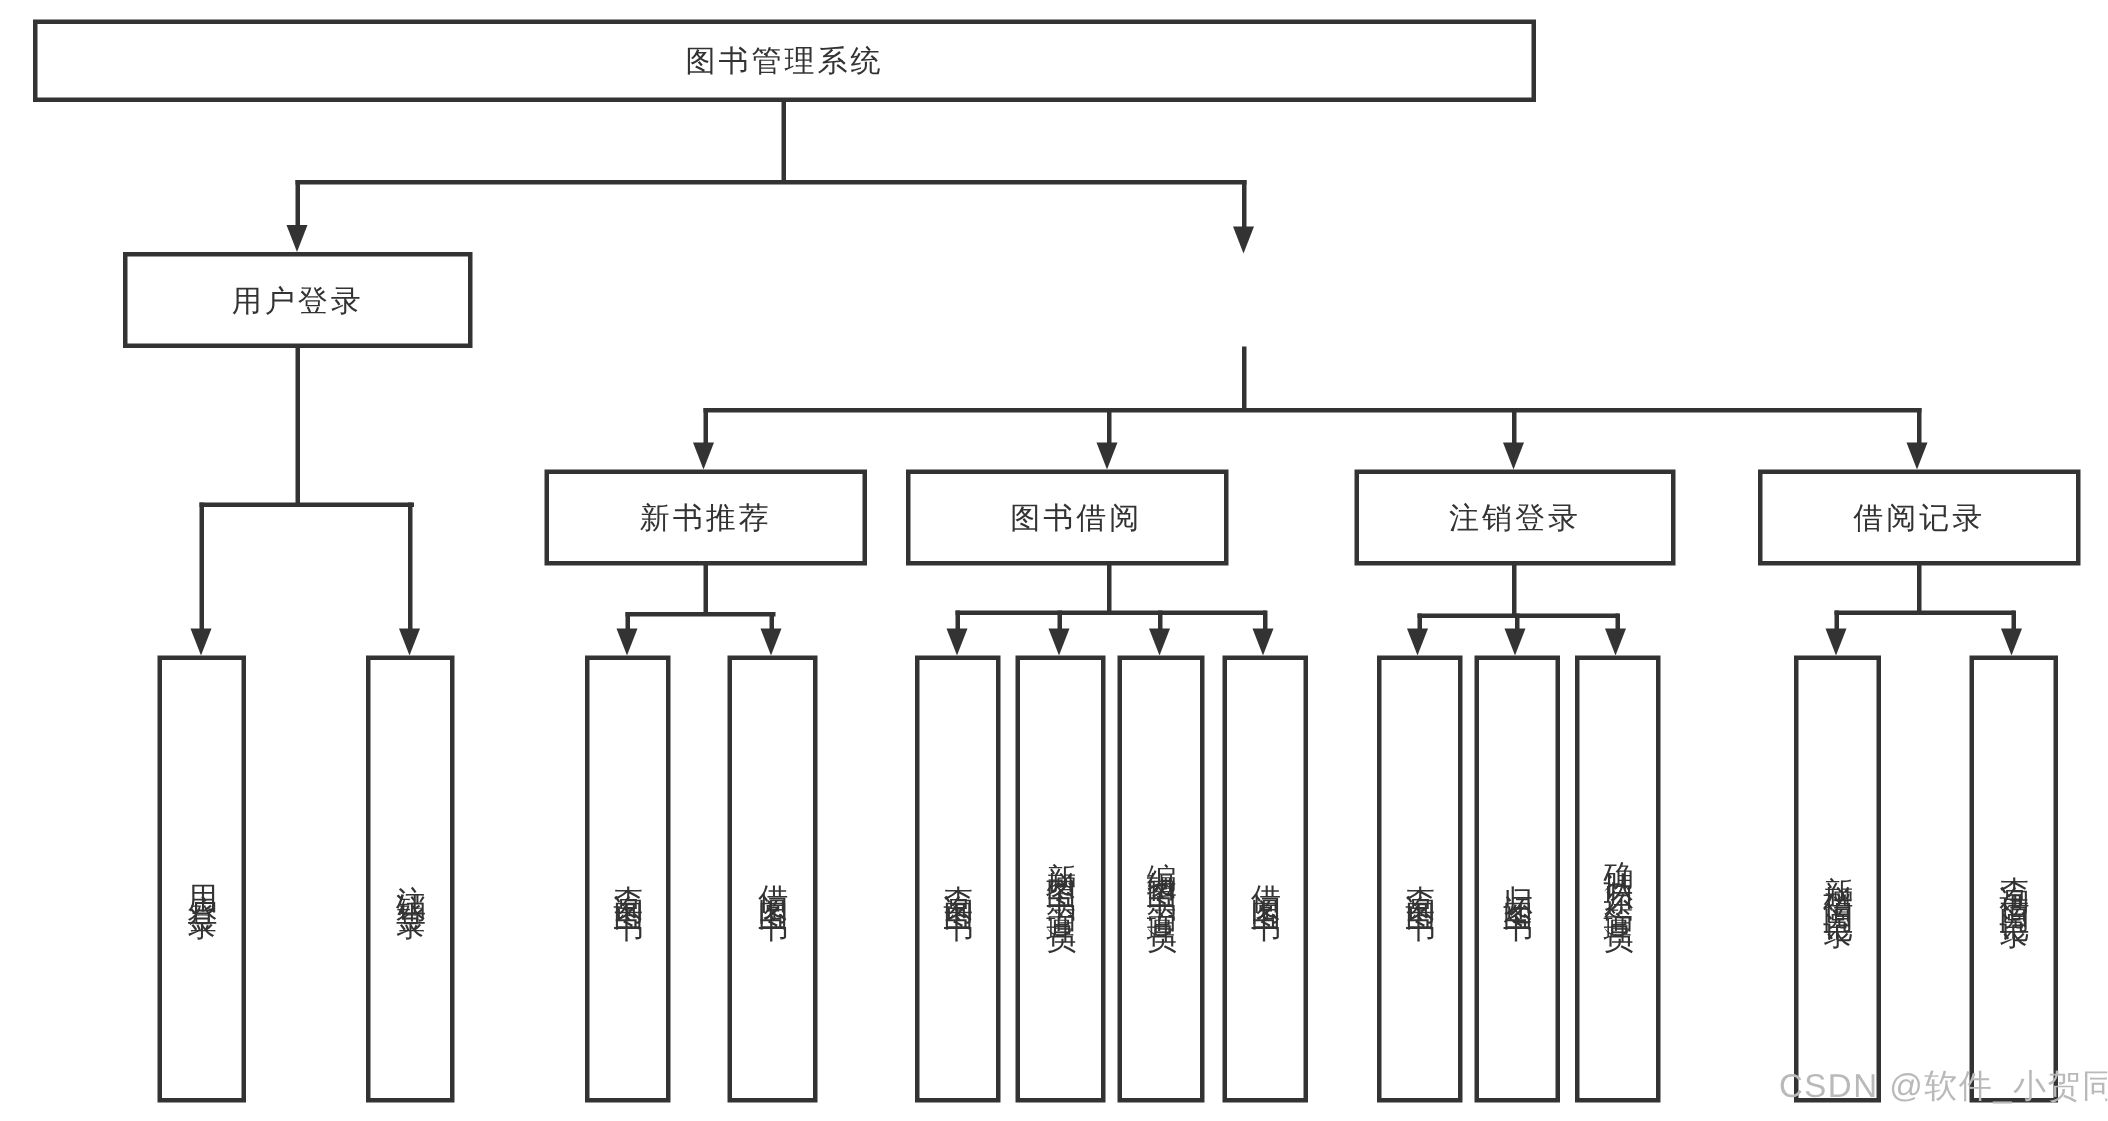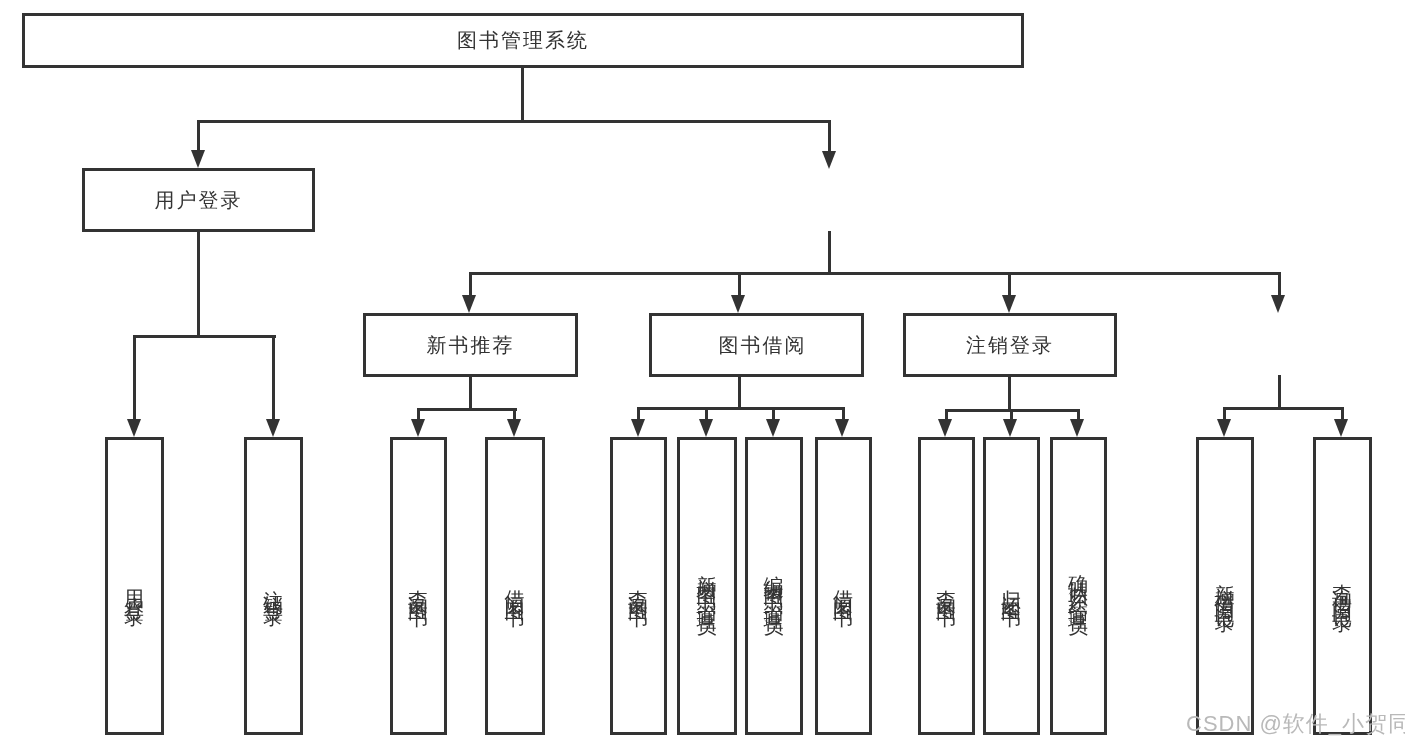--- a/index.html
+++ b/index.html
@@ -67,25 +67,28 @@
   <div class="vl" style="left:1008px; top:272px; height:25px;"></div>
   <div class="vl" style="left:1278px; top:272px; height:25px;"></div>
   <div class="arw" style="left:462px; top:295px;"></div>
   <div class="arw" style="left:731px; top:295px;"></div>
   <div class="arw" style="left:1002px; top:295px;"></div>
   <div class="arw" style="left:1271px; top:295px;"></div>
 
   <div class="box" style="left:363px; top:313px; width:215px; height:64px;">
     <span>新书推荐</span>
   </div>
-  <div class="box" style="left:649px; top:313px; width:215px; height:64px;padding-left:12px;">
+  <div class="box" style="left:604px; top:313px; width:215px; height:64px;padding-left:12px;">
     <span>图书借阅</span>
   </div>
   <div class="box" style="left:903px; top:313px; width:214px; height:64px;">
     <span>注销登录</span>
+  </div>
+  <div class="box" style="left:1172px; top:313px; width:215px; height:64px;">
+    <span>借阅记录</span>
   </div>
 
   <div class="vl" style="left:469px; top:375px; height:35px;"></div>
   <div class="hl" style="left:417px; top:408px; width:100px;"></div>
   <div class="vl" style="left:417px; top:408px; height:13px;"></div>
   <div class="vl" style="left:513px; top:408px; height:13px;"></div>
   <div class="arw" style="left:411px; top:419px;"></div>
   <div class="arw" style="left:507px; top:419px;"></div>
 
   <div class="vl" style="left:738px; top:375px; height:34px;"></div>

